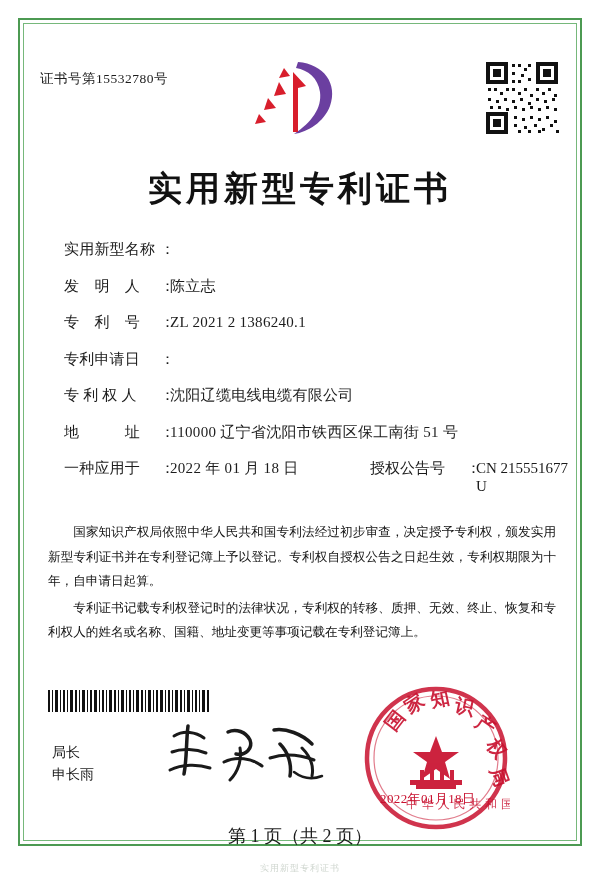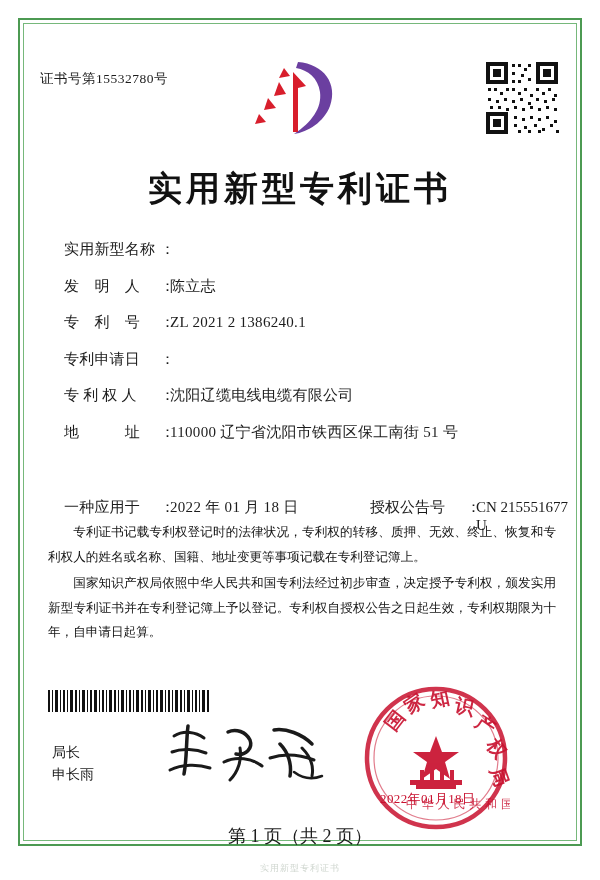--- a/index.html
+++ b/index.html
@@ -108,21 +108,20 @@
     color: #1c1c1c;
     letter-spacing: 0.3px;
   }
   .row.split .value {
     flex: 0 0 200px;
     width: 200px;
   }
   .row.split .label2 {
     flex: 0 0 96px;
     width: 96px;
-    margin-top: 39px;
   }
   .row.split .value2 {
     flex: 1 1 auto;
   }
 
   
   .paras {
     position: absolute;
     left: 48px;
     top: 520px;
@@ -338,22 +337,22 @@
       <span class="colon">：</span>
       <span class="value">2022 年 01 月 18 日</span>
       <span class="label2">授权公告号</span>
       <span class="colon">：</span>
       <span class="value2">CN 215551677 U</span>
     </div>
 
   </div>
 
   <div class="paras">
+    <p>国家知识产权局依照中华人民共和国专利法经过初步审查，决定授予专利权，颁发实用新型专利证书并在专利登记簿上予以登记。专利权自授权公告之日起生效，专利权期限为十年，自申请日起算。</p>
     <p>专利证书记载专利权登记时的法律状况，专利权的转移、质押、无效、终止、恢复和专利权人的姓名或名称、国籍、地址变更等事项记载在专利登记簿上。</p>
-    <p>国家知识产权局依照中华人民共和国专利法经过初步审查，决定授予专利权，颁发实用新型专利证书并在专利登记簿上予以登记。专利权自授权公告之日起生效，专利权期限为十年，自申请日起算。</p>
   </div>
 
   <div class="barcode">
     <svg viewBox="0 0 164 22" width="164" height="22" preserveAspectRatio="none" aria-hidden="true">
       <g fill="#111">
         <rect x="0" y="0" width="2" height="22"></rect>
           <rect x="4" y="0" width="1" height="22"></rect>
         <rect x="7" y="0" width="3" height="22"></rect>
           <rect x="12" y="0" width="1" height="22"></rect>
         <rect x="15" y="0" width="2" height="22"></rect>

